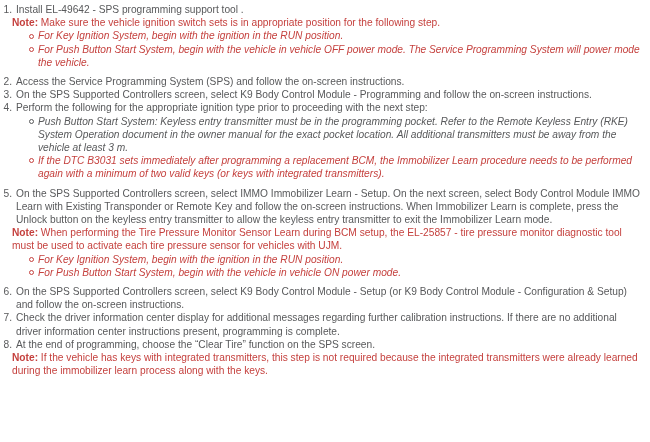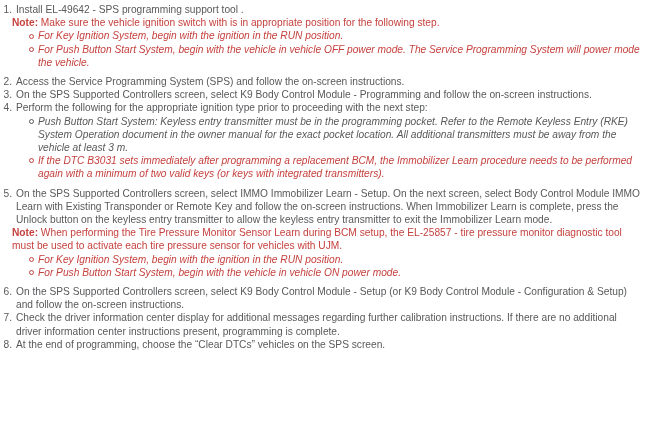--- a/index.html
+++ b/index.html
@@ -53,21 +53,21 @@
 </head>
 <body>
 
 <div class="page">
   <div id="steps-root">
       <div class="step">
         <div class="step-row">
           <span class="num">1.</span>
           <div class="step-text"><span class="t-gray">Install EL-49642 - SPS programming support tool .</span></div>
         </div>
-        <div class="note"><span class="t-note-label">Note:</span><span class="t-red"> Make sure the vehicle ignition switch with is in appropriate position for the following step.</span></div>
+        <div class="note"><span class="t-note-label">Note:</span><span class="t-red"> Make sure the vehicle ignition switch sets is in appropriate position for the following step.</span></div>
         <div class="bullets">
           <div class="bullet c-red">
             <span class="marker"></span>
             <div class="btext"><span class="t-red">For Key Ignition System, begin with the ignition in the RUN position.</span></div>
           </div>
           <div class="bullet c-red">
             <span class="marker"></span>
             <div class="btext"><span class="t-red">For Push Button Start System, begin with the vehicle in vehicle OFF power mode. The Service Programming System will power mode the vehicle.</span></div>
           </div>
         </div>
@@ -127,17 +127,18 @@
       </div>
       <div class="step">
         <div class="step-row">
           <span class="num">7.</span>
           <div class="step-text"><span class="t-gray">Check the driver information center display for additional messages regarding further calibration instructions. If there are no additional driver information center instructions present, programming is complete.</span></div>
         </div>
       </div>
       <div class="step">
         <div class="step-row">
           <span class="num">8.</span>
-          <div class="step-text"><span class="t-gray">At the end of programming, choose the “Clear DTCs” vehicles on the SPS screen.</span></div>
+          <div class="step-text"><span class="t-gray">At the end of programming, choose the “Clear Tire” function on the SPS screen.</span></div>
         </div>
+        <div class="note"><span class="t-note-label">Note:</span><span class="t-red"> If the vehicle has keys with integrated transmitters, this step is not required because the integrated transmitters were already learned during the immobilizer learn process along with the keys.</span></div>
       </div>
     </div>
 </div>
 
 </body></html>

